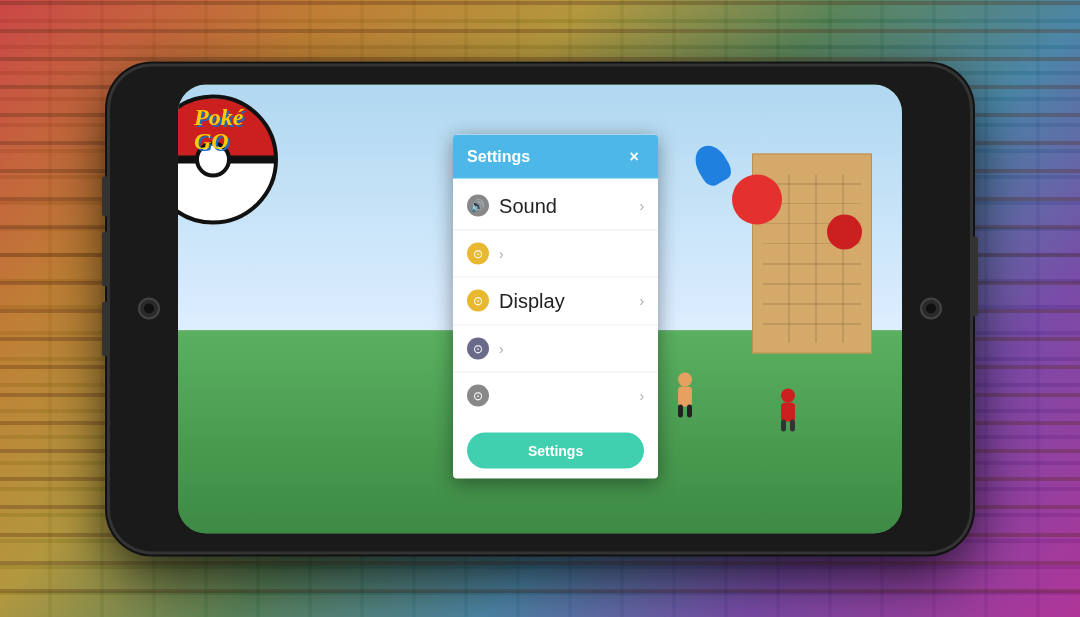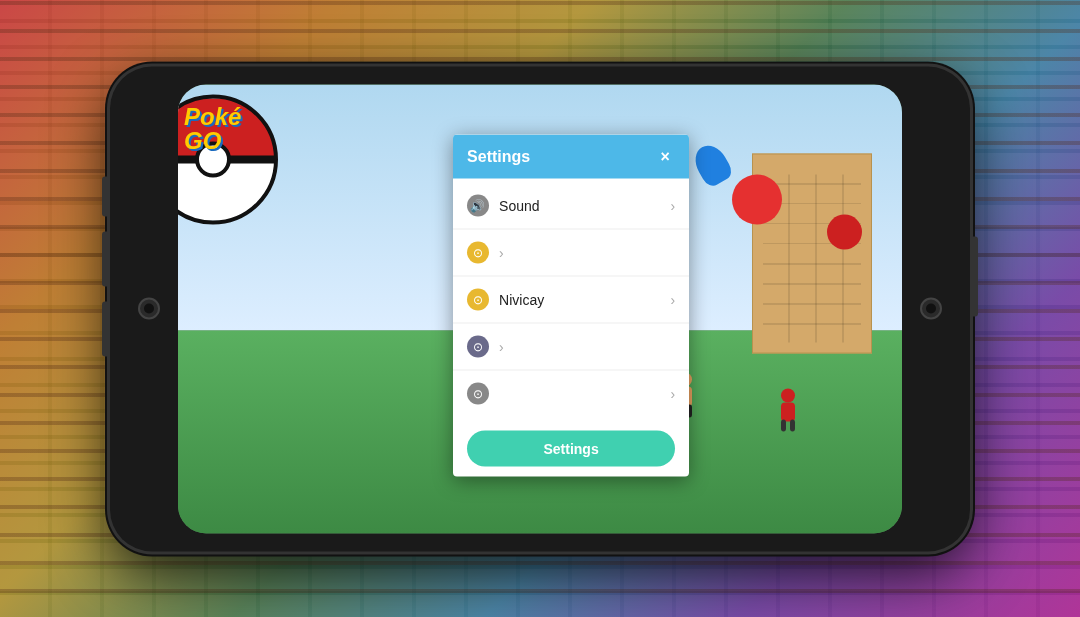--- a/index.html
+++ b/index.html
@@ -221,28 +221,29 @@
       width: 30px;
       height: 40px;
       background: #2080e0;
       border-radius: 50% 50% 30% 30%;
       transform: rotate(-30deg);
     }
 
     
     .poke-logo {
       position: absolute;
-      left: 6px;
+      left: 16px;
       top: 20px;
       font-size: 42px;
       font-weight: 900;
       color: #ffcc00;
       text-shadow: 3px 3px 0 #1a6abf, -1px -1px 0 #1a6abf, 2px -1px 0 #1a6abf;
       font-style: italic;
       line-height: 1;
+      font-family: Liberation Serif, serif;
     }
     .poke-logo span {
       display: block;
       font-size: 24px;
       color: #ffcc00;
       text-shadow: 2px 2px 0 #1a6abf;
     }
 
     
     .pokeball {
@@ -276,21 +277,21 @@
       background: #111;
       transform: translateY(-50%);
     }
     
 
     
     .settings-dialog {
       position: absolute;
       left: 38%;
       top: 50px;
-      width: 236px;
+      width: 205px;
       background: white;
       border-radius: 4px;
       box-shadow: 0 4px 20px rgba(0,0,0,0.4);
       overflow: hidden;
     }
 
     .settings-header {
       background: #4db8e8;
       padding: 12px 14px;
       display: flex;
@@ -343,21 +344,21 @@
       flex-shrink: 0;
     }
     .icon-sound { background: #888; color: white; }
     .icon-display { background: #e8b830; color: white; }
     .icon-privacy { background: #e8b830; color: white; }
     .icon-prism { background: #6a6a8a; color: white; }
     .icon-misc { background: #888; color: white; }
 
     .settings-item-label {
       flex: 1;
-      font-size: 14px;
+      font-size: 20px;
       color: #222;
     }
 
     .settings-chevron {
       color: #aaa;
       font-size: 14px;
     }
 
     .settings-footer {
       padding: 10px 14px;
@@ -490,21 +491,21 @@
           <span class="settings-chevron">›</span>
         </div>
 
         <div class="settings-item">
           <div class="settings-icon icon-display">⊙</div>
           <span class="settings-chevron">›</span>
         </div>
 
         <div class="settings-item">
           <div class="settings-icon icon-privacy">⊙</div>
-          <span class="settings-item-label">Nivicay</span>
+          <span class="settings-item-label">Display</span>
           <span class="settings-chevron">›</span>
         </div>
 
         <div class="settings-item">
           <div class="settings-icon icon-prism">⊙</div>
           <span class="settings-chevron">›</span>
         </div>
 
         <div class="settings-item">
           <div class="settings-icon icon-misc">⊙</div>

